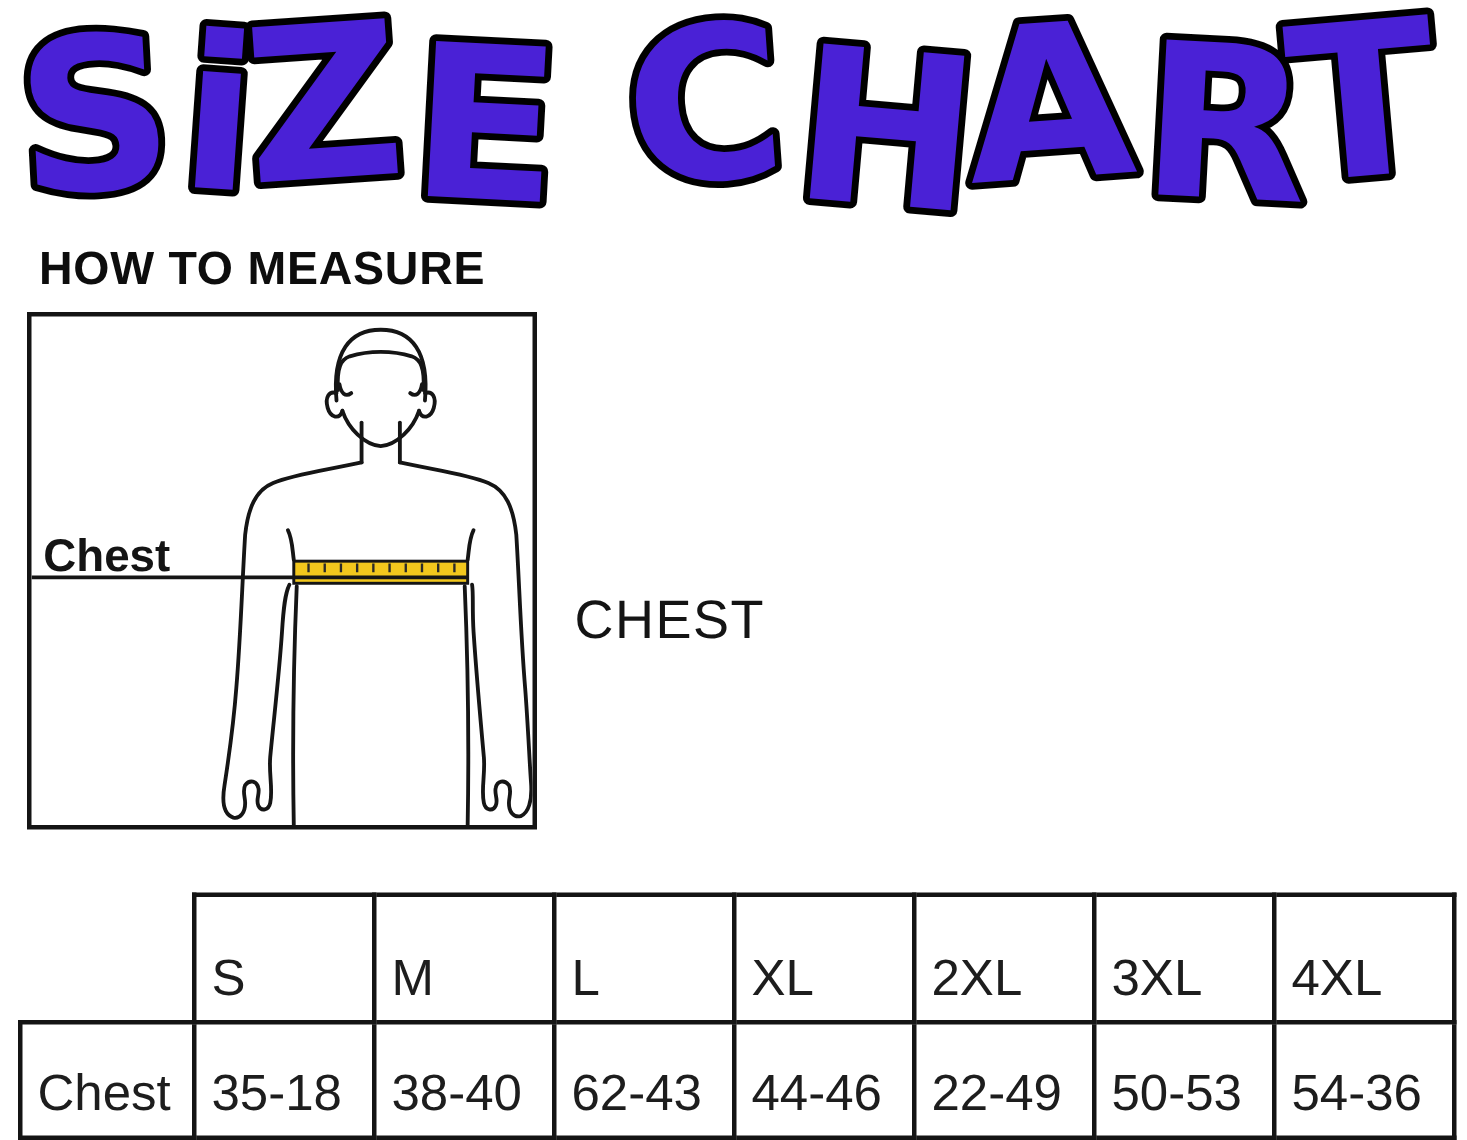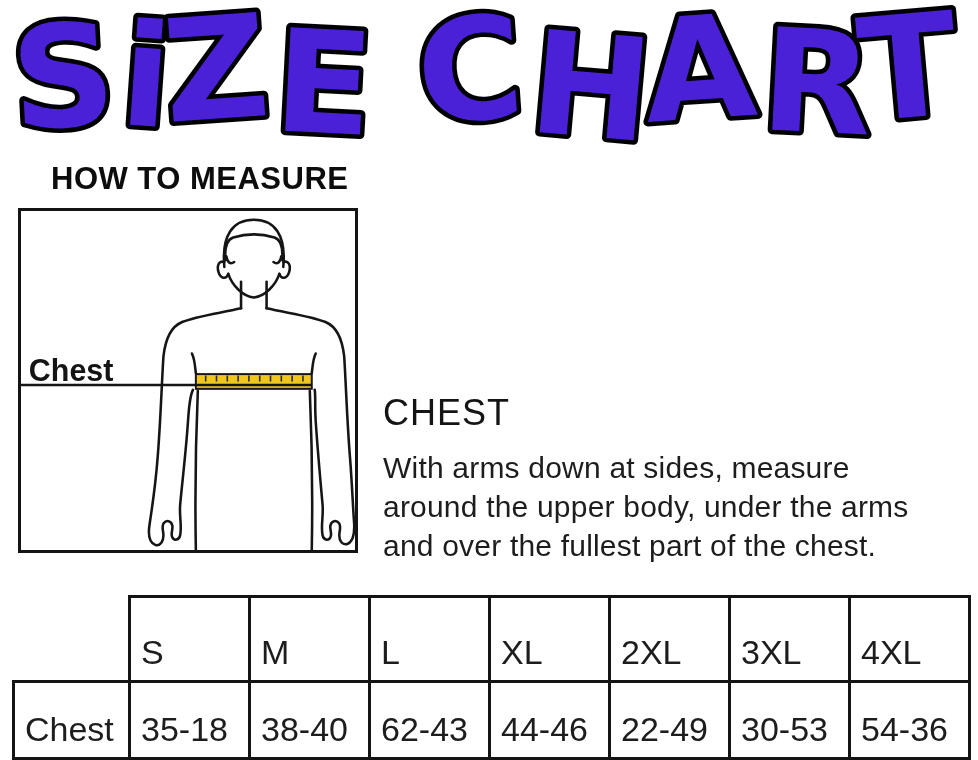--- a/index.html
+++ b/index.html
@@ -3,21 +3,21 @@
 <meta charset="utf-8">
 <style>
   html,body{margin:0;padding:0;background:#fff;}
   body{width:978px;height:760px;position:relative;overflow:hidden;
        font-family:"Liberation Sans",sans-serif;color:#1a1a1a;}
   .stage{position:absolute;inset:0;width:978px;height:760px;}
 
   .title-wrap{position:absolute;left:0;top:2px;width:978px;height:152px;}
 
   .how-heading{position:absolute;left:26px;top:161px;
-    font-size:31px;font-weight:700;letter-spacing:.5px;color:#0d0d0d;margin-left:25px;}
+    font-size:31px;font-weight:700;letter-spacing:.5px;color:#0d0d0d;}
 
   .figure-box{position:absolute;left:18px;top:208px;width:334px;height:339px;
     border:3px solid #141414;background:#fff;}
   .figure-box svg{display:block;width:334px;height:339px;}
 
   .chest-heading{position:absolute;left:383px;top:392px;
     font-size:36px;font-weight:400;letter-spacing:1px;color:#141414;}
 
   .instr{position:absolute;left:383px;top:448px;font-size:30px;
     line-height:39px;font-weight:400;letter-spacing:.2px;color:#1d1d1d;}
@@ -75,25 +75,20 @@
         <path d="M188,167.5v6 M199,167.5v6 M210,167.5v6 M221,167.5v6 M232,167.5v6 M243,167.5v6 M254,167.5v6 M265,167.5v6 M276,167.5v6 M287,167.5v6" stroke="#2a2a2a" stroke-width="1.6" fill="none"></path>
       </g>
 
       <line x1="0" y1="177" x2="296" y2="177" stroke="#151515" stroke-width="2.6"></line>
 
       <text x="8" y="173" font-size="31" font-weight="bold" fill="#141414" font-family="Liberation Sans, sans-serif">Chest</text>
     </svg>
   </div>
 
   <div class="chest-heading">CHEST</div>
-  <div class="instr">
-    <div>With arms down at sides, measure</div>
-    <div>around the upper body, under the arms</div>
-    <div>and over the fullest part of the chest.</div>
-  </div>
 
   <table class="size-table">
     <colgroup>
       <col style="width:116px">
         <col style="width:120px">
         <col style="width:120px">
       <col style="width:120px">
         <col style="width:120px">
         <col style="width:120px">
       <col style="width:120px">
@@ -110,19 +105,19 @@
       <td>3XL</td>
       <td>4XL</td>
     </tr>
     <tr class="vals">
       <td>Chest</td>
       <td>35-18</td>
       <td>38-40</td>
       <td>62-43</td>
       <td>44-46</td>
       <td>22-49</td>
-      <td>30-53</td>
+      <td>50-53</td>
       <td>54-36</td>
     </tr>
   </tbody>
     </table>
 
 </div>
 
 </body></html>

